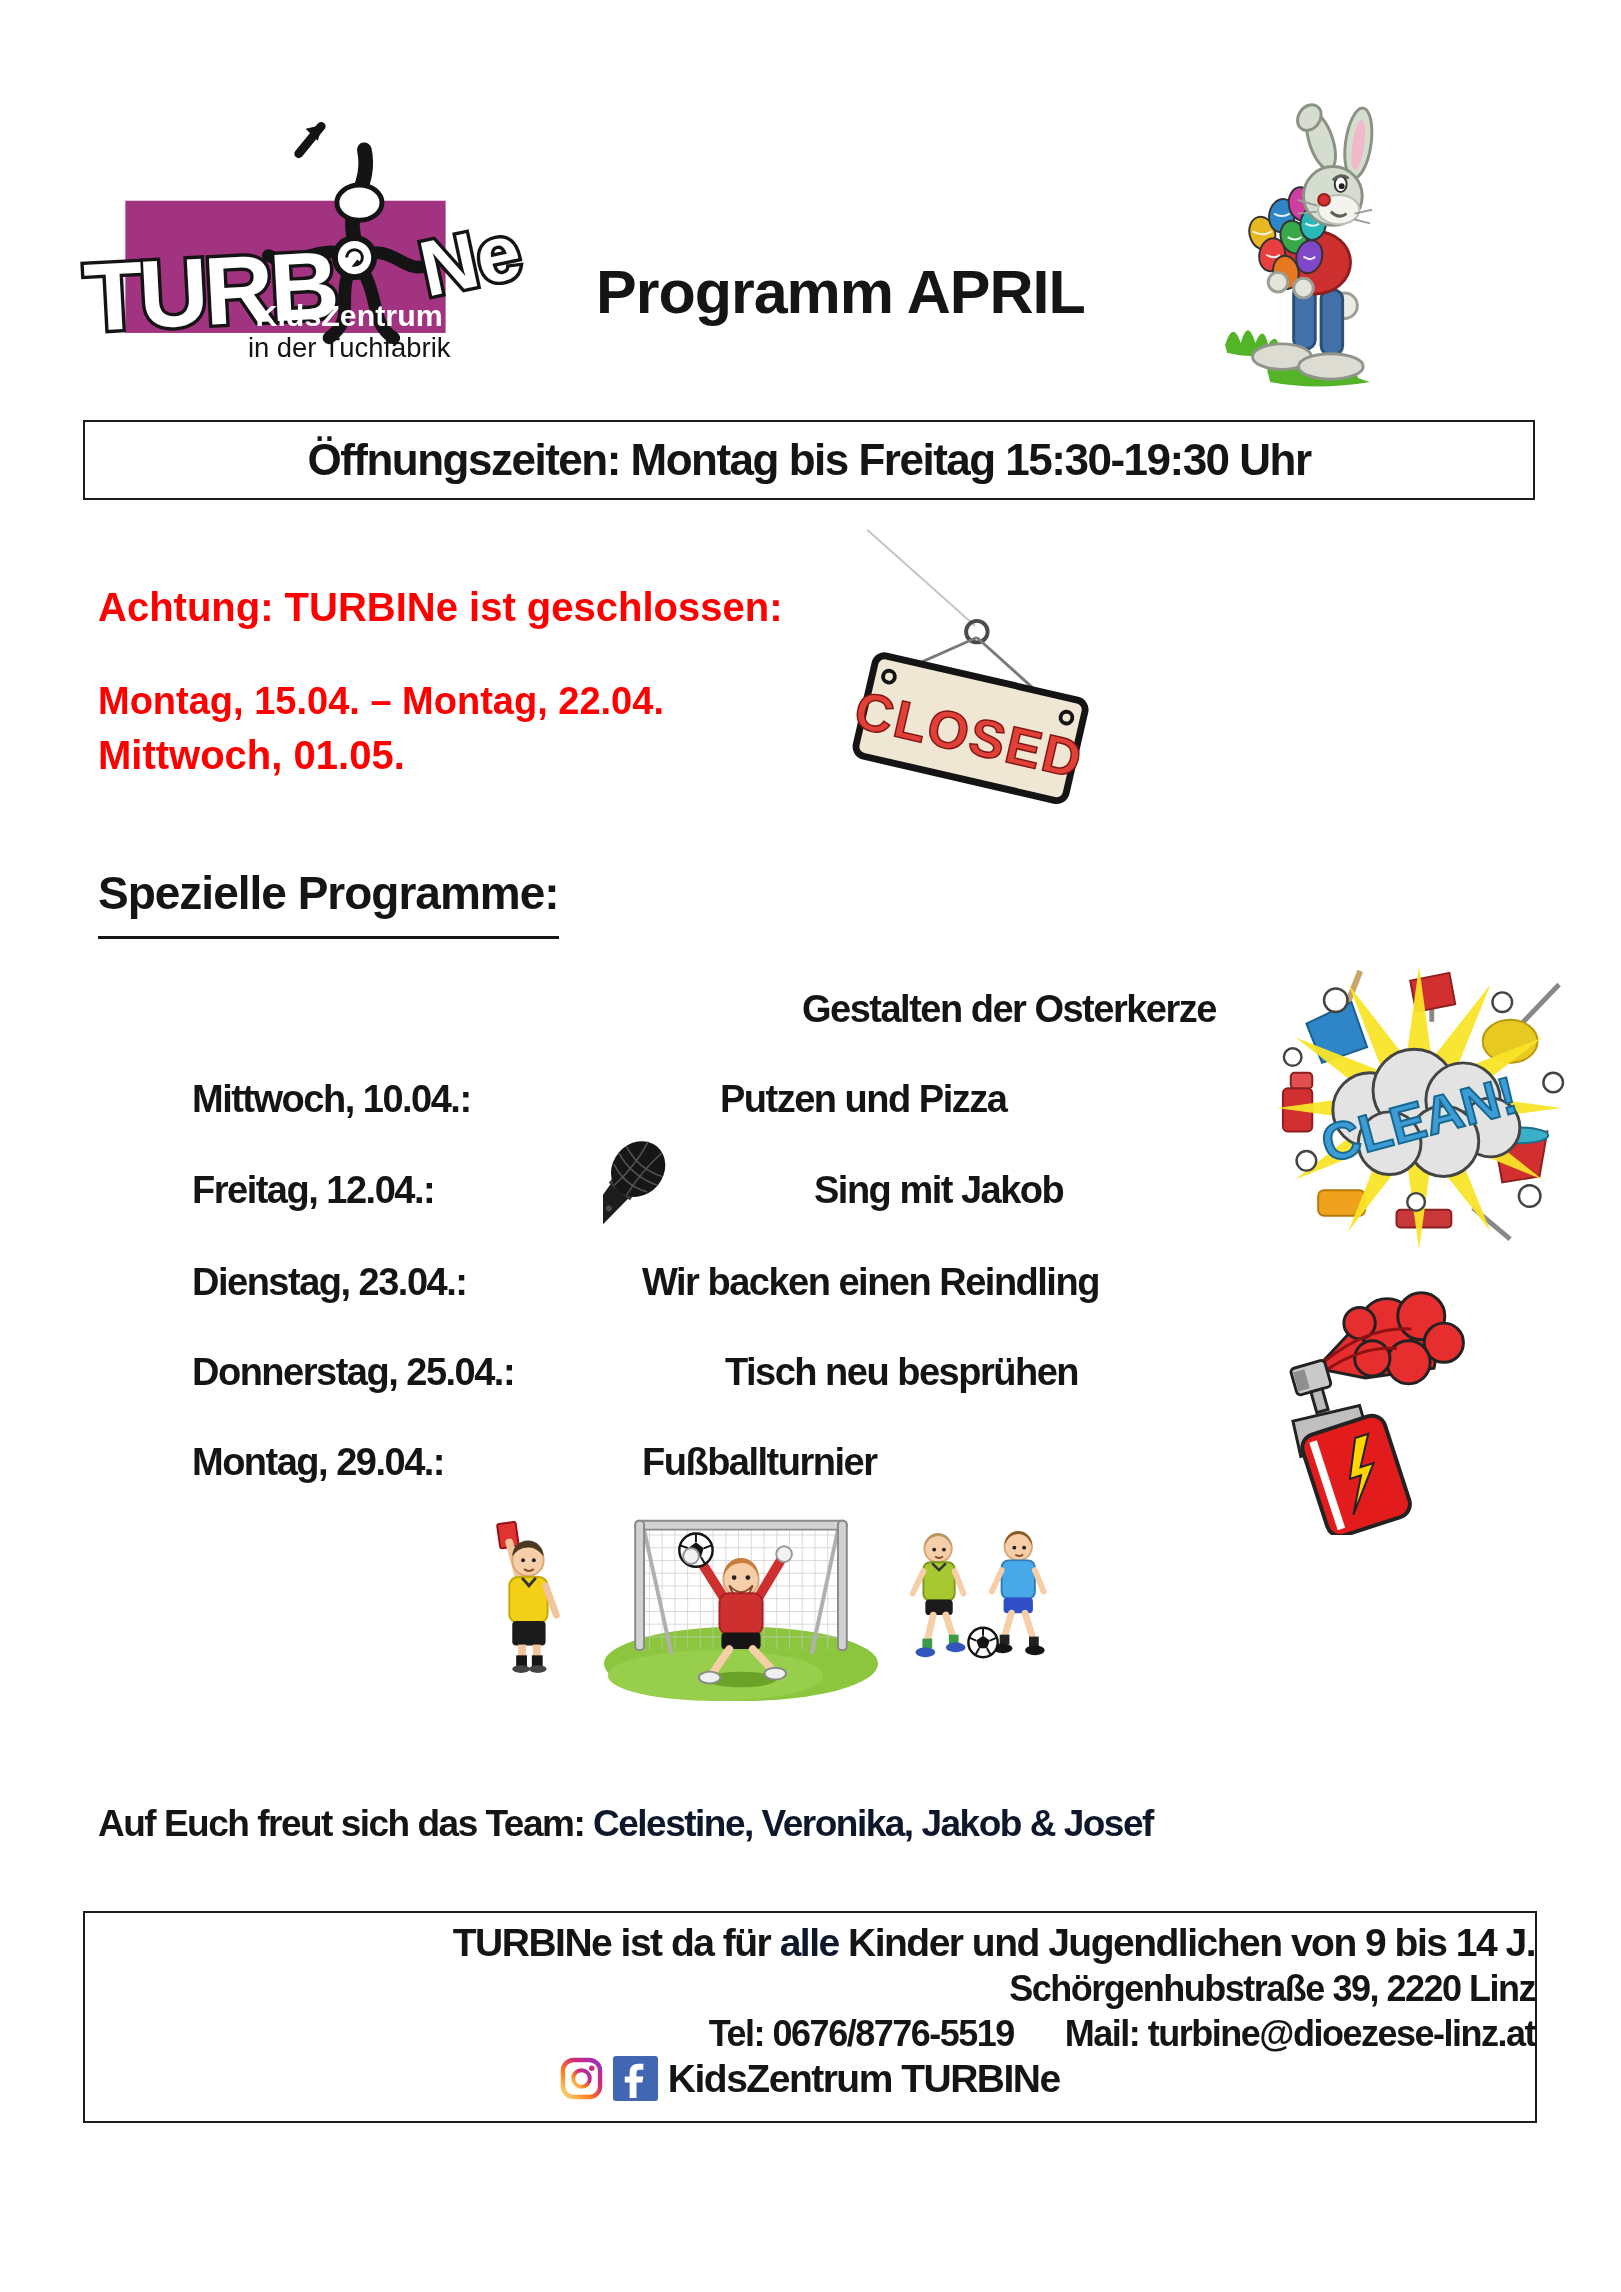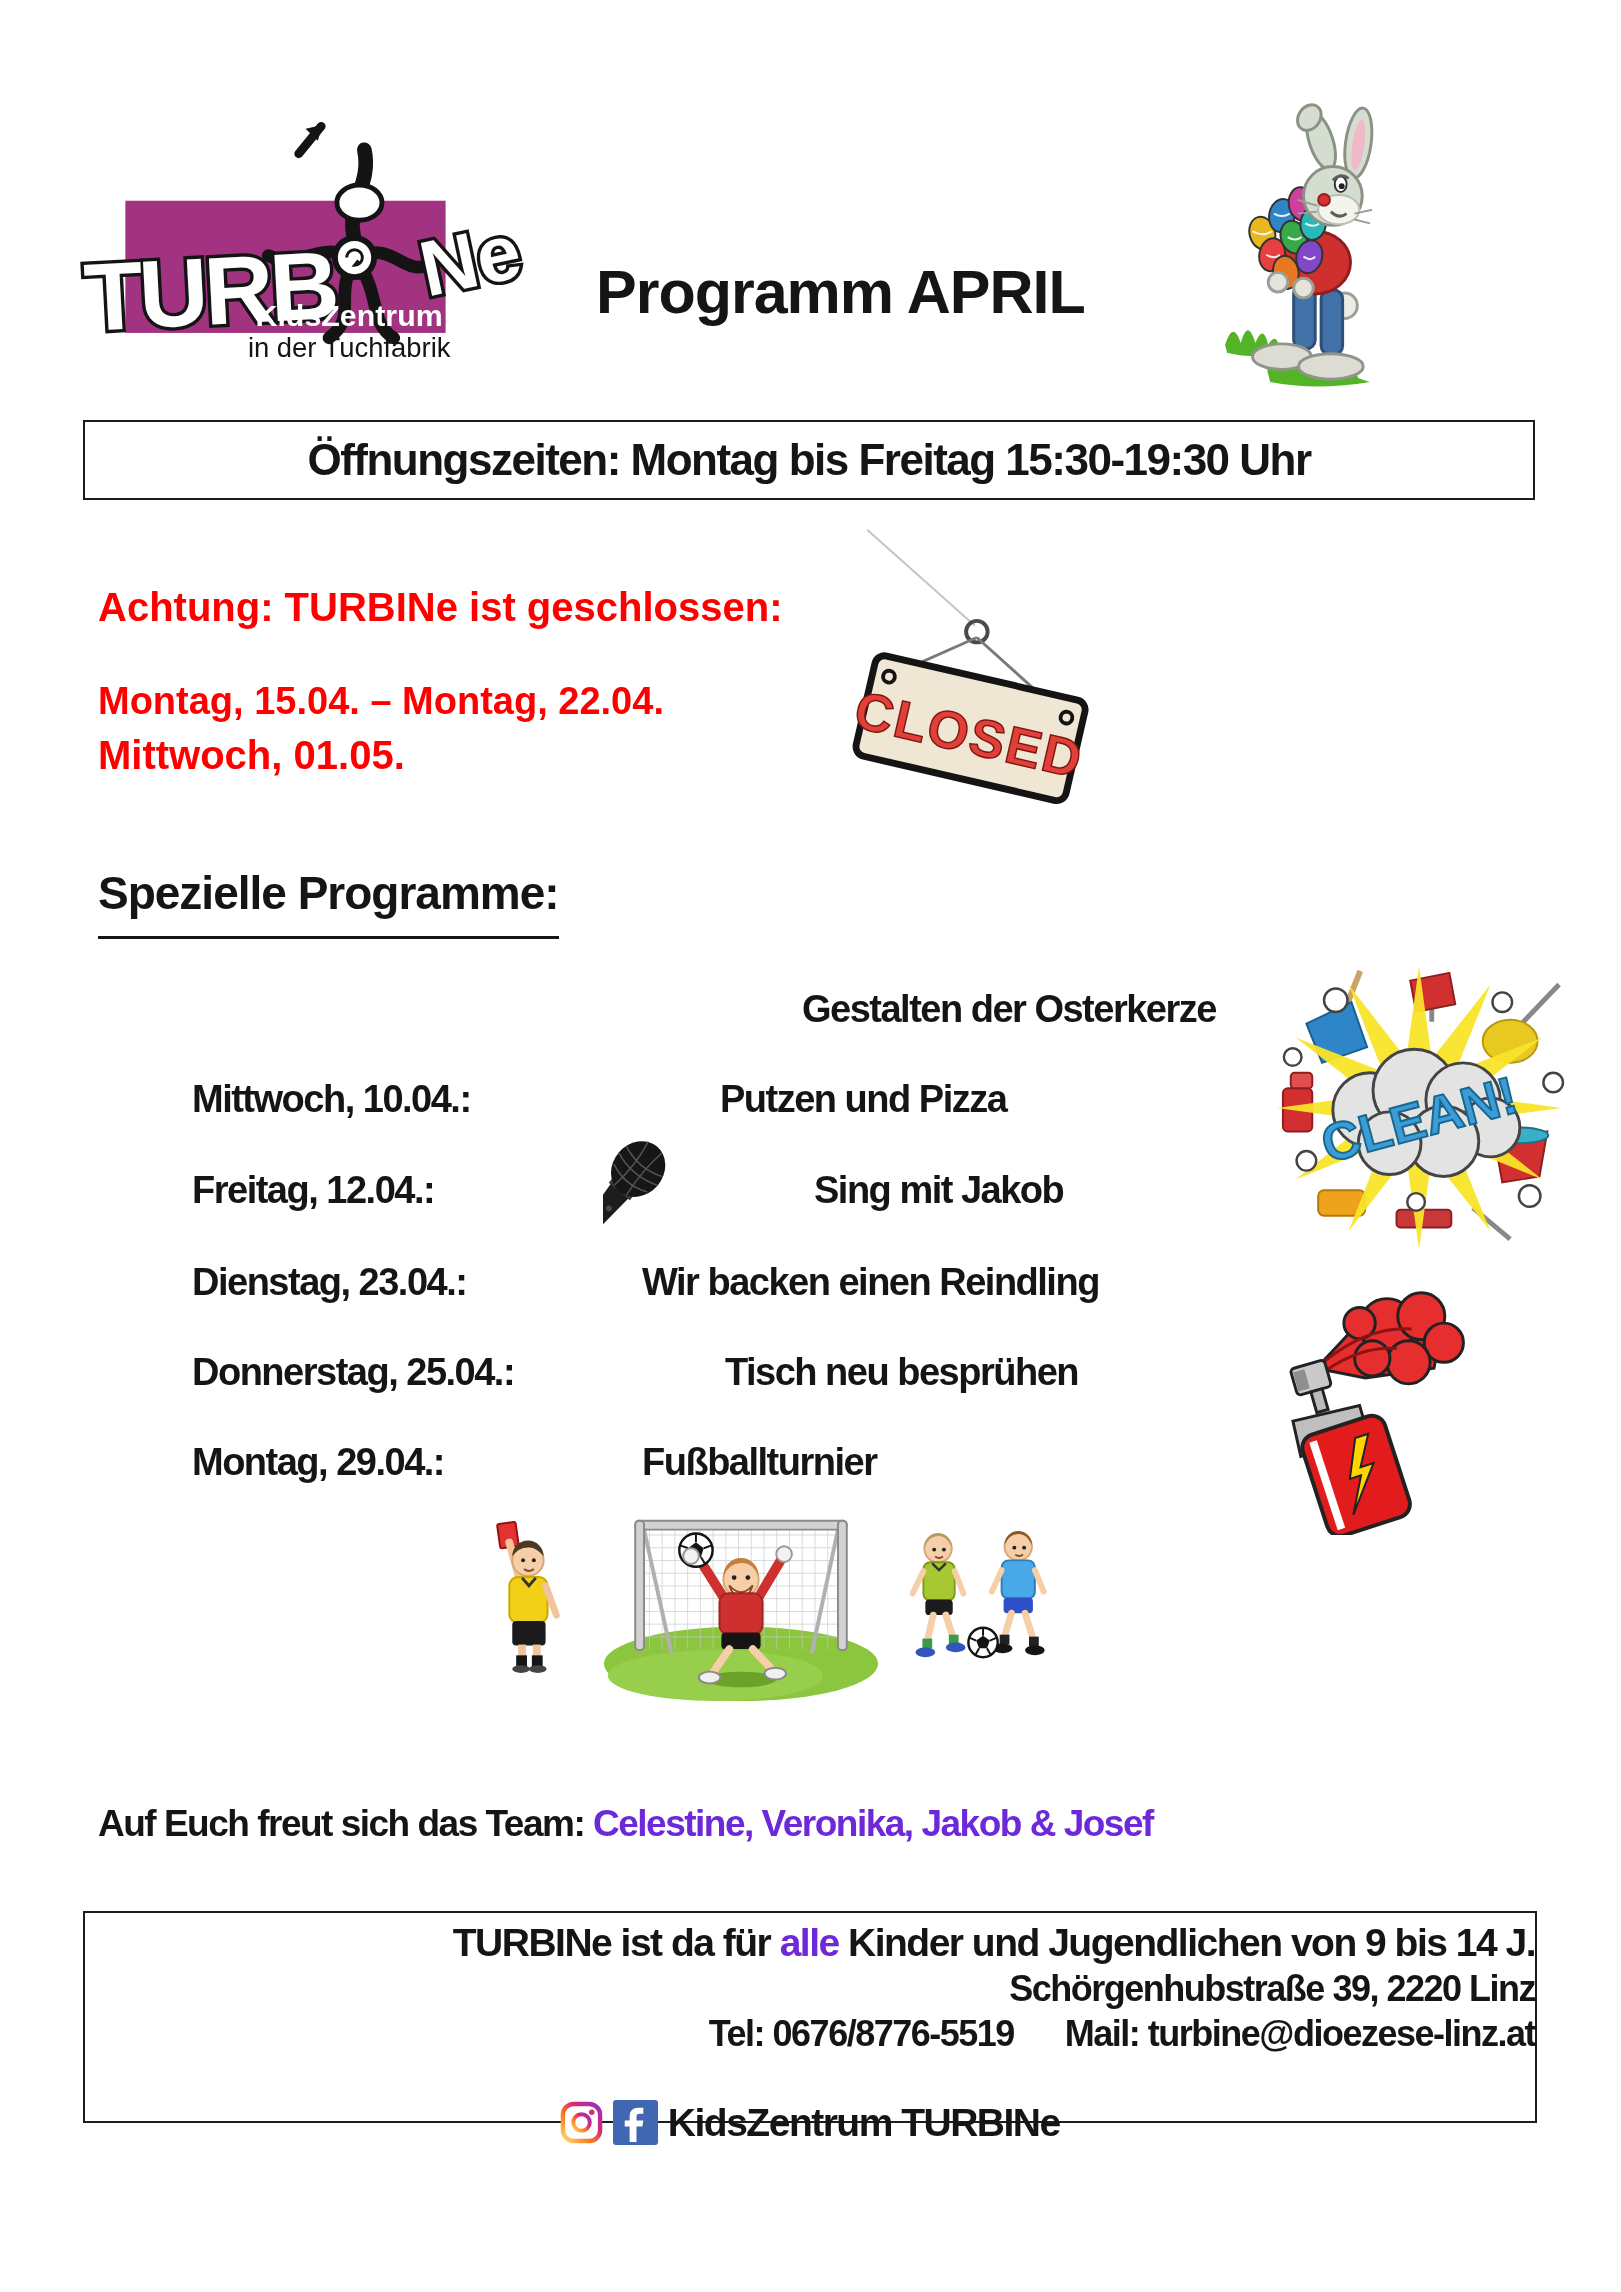--- a/index.html
+++ b/index.html
@@ -8,39 +8,39 @@
   .abs{position:absolute;}
   .nowrap{white-space:nowrap;}
 
   .page-title{font-size:61px;letter-spacing:-1px;}
 
   .hours-box{left:83px;top:420px;width:1448px;height:76px;border:2.9px solid #1c1c1c;
              display:flex;align-items:center;justify-content:center;}
   .hours-text{font-size:44px;letter-spacing:-1.5px;}
 
   .red{color:#ff0000;}
-  .green{color:#6d28d9;}
+  .green{color:#0f172a;}
 
   .closed-heading{left:98px;top:585px;font-size:40px;}
   .closed-line1{left:98px;top:680px;font-size:38px;}
   .closed-line2{left:98px;top:733px;font-size:40px;}
 
   .prog-heading{left:98px;top:866px;font-size:46px;letter-spacing:-1px;
                 border-bottom:3.9px solid #151515;padding-bottom:16px;}
   .prog-date,.prog-act{font-size:38px;letter-spacing:-1.5px;white-space:nowrap;}
 
   .team-line{left:98px;top:1803px;font-size:37px;letter-spacing:-1.5px;white-space:nowrap;}
 
   .footer-box{left:83px;top:1911px;width:1450px;height:208px;border:2px solid #1c1c1c;}
   .f-line{position:absolute;left:0;right:0;text-align:right;white-space:nowrap;}
   .f1{top:7.8px;font-size:39px;letter-spacing:-1.5px;}
   .f2{top:55px;font-size:36px;letter-spacing:-1.5px;}
   .f3{top:100px;font-size:36px;letter-spacing:-1.5px;}
   .f3 .gap{display:inline-block;width:51px;}
-  .f4{top:143px;display:flex;align-items:center;justify-content:center;gap:9.8px;margin-top:44px;}
+  .f4{top:143px;display:flex;align-items:center;justify-content:center;gap:9.8px;}
   .f4-text{font-size:39px;letter-spacing:-1.5px;}
   svg{display:block;}
 </style>
 </head>
 <body>
 
 <div id="page">
 
   <div class="abs" style="left:78px;top:93px;width:461px;height:284px;">
     <svg width="461" height="284" viewBox="0 0 470 290">

